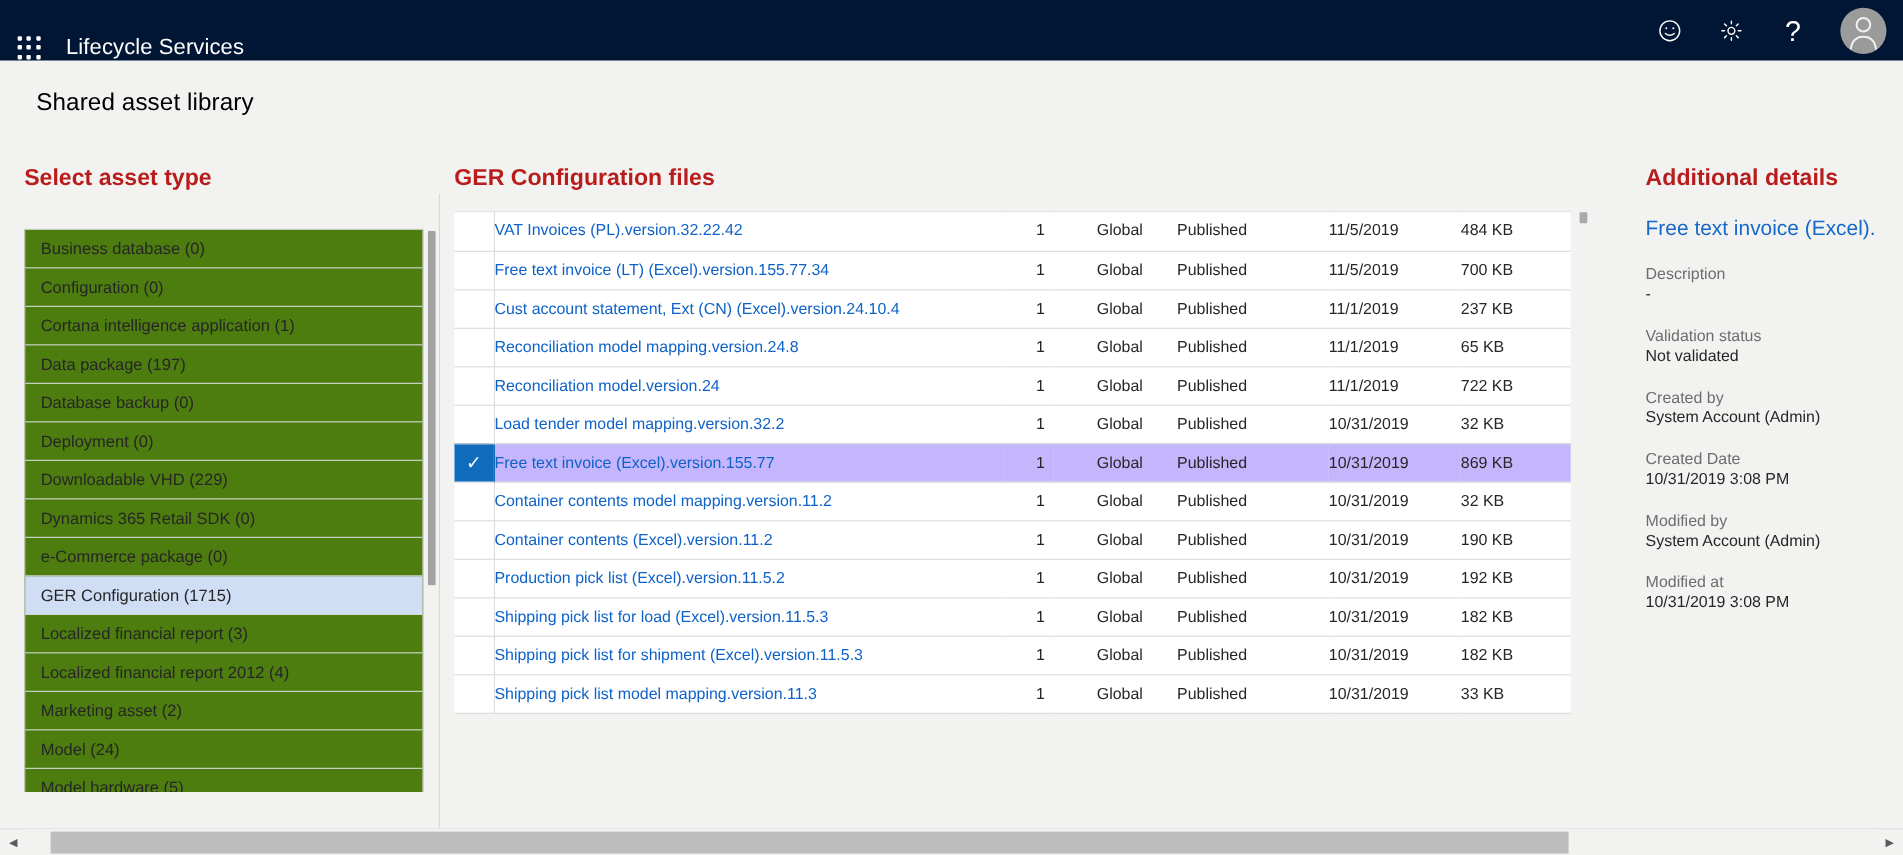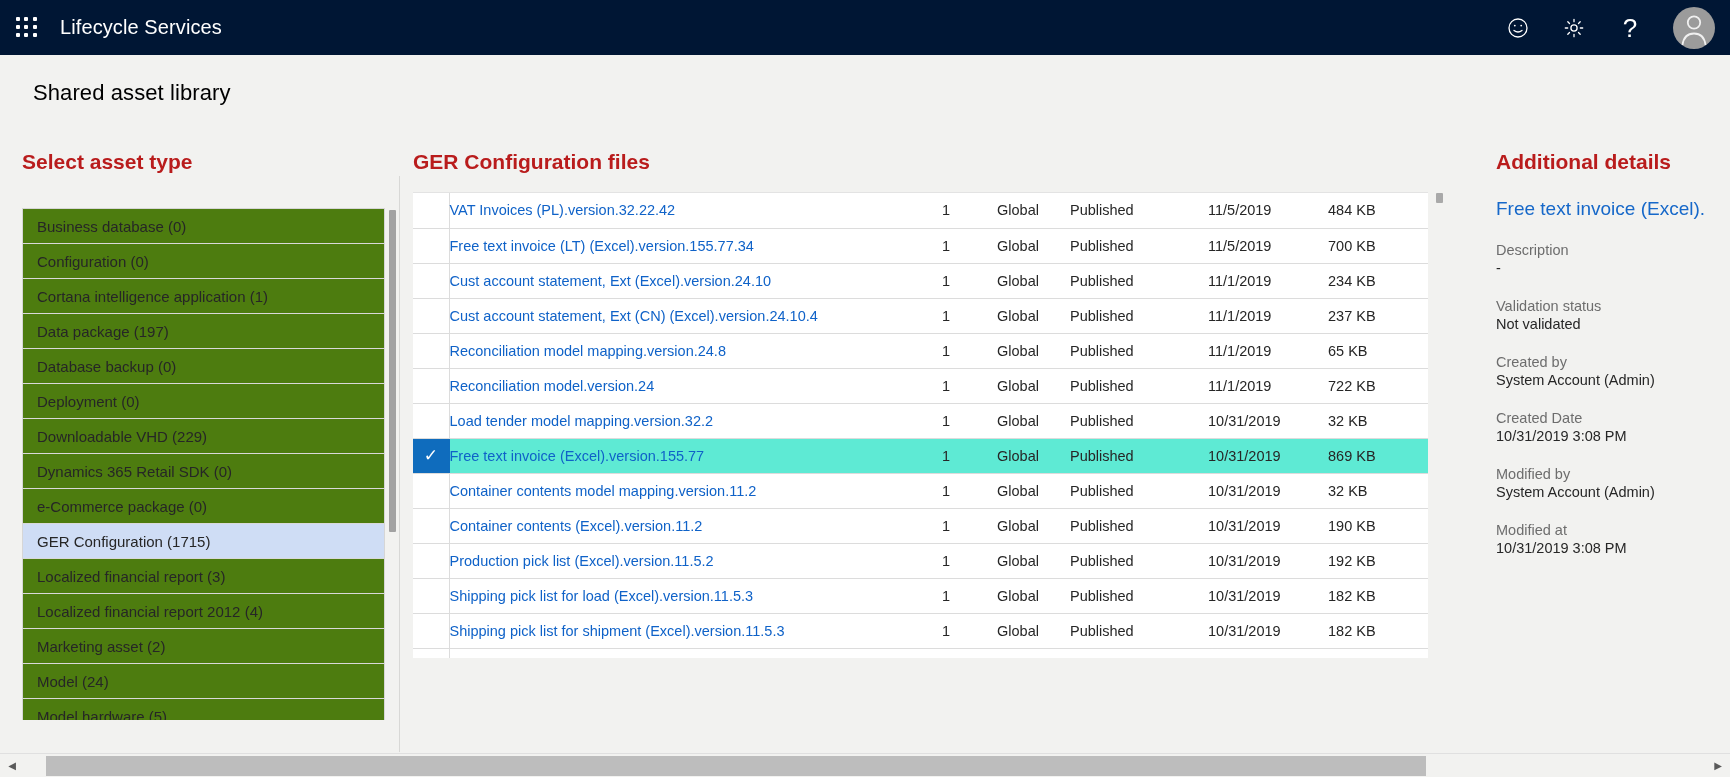--- a/index.html
+++ b/index.html
@@ -10,21 +10,21 @@
     background: #f2f2f0;
     font-family: "Liberation Sans", sans-serif;
     -webkit-font-smoothing: antialiased;
   }
 
   
   .topnav {
     position: absolute; top: 0; left: 0;
     width: 1730px; height: 55px;
     background: #001634;
-    display: flex; align-items: center;
+    display: flex; align-items: flex-end;
   }
   .waffle {
     width: 22px; height: 22px;
     margin-left: 16px; margin-right: 22px;
     display: grid;
     grid-template-columns: repeat(3, 1fr);
     grid-template-rows: repeat(3, 1fr);
     gap: 3px;
     cursor: pointer;
   }
@@ -123,21 +123,21 @@
     table-layout: fixed;
   }
   table.files tr { height: 35px; }
   table.files td {
     border-bottom: 1px solid #dcdcdc;
     font-size: 14.5px; color: #262626;
     vertical-align: middle;
     background: #ffffff;
   }
   tr.row { cursor: pointer; }
-  tr.row.selected td { background: #5eead4; }
+  tr.row.selected td { background: #c4b5fd; }
   td.c-check {
     width: 36px; border-right: 1px solid #dcdcdc;
     padding: 0; text-align: center;
   }
   tr.row.selected td.c-check {
     background: #0f6cbd; border-right: 1px solid #0f6cbd;
   }
   .check-glyph { color: #ffffff; font-size: 17px; line-height: 1; display: none; }
   tr.row.selected .check-glyph { display: inline; }
   td.c-name { padding-left: 0; }
@@ -298,29 +298,20 @@
           <td class="c-check"></td>
           <td class="c-name"><a>Free text invoice (LT) (Excel).version.155.77.34</a></td>
           <td class="c-ver">1</td>
           <td class="c-scope">Global</td>
           <td class="c-stat">Published</td>
           <td class="c-date">11/5/2019</td>
           <td class="c-size">700 KB</td>
         </tr>
         <tr class="row">
           <td class="c-check"></td>
-          <td class="c-name"><a>Cust account statement, Ext (Excel).version.24.10</a></td>
-          <td class="c-ver">1</td>
-          <td class="c-scope">Global</td>
-          <td class="c-stat">Published</td>
-          <td class="c-date">11/1/2019</td>
-          <td class="c-size">234 KB</td>
-        </tr>
-        <tr class="row">
-          <td class="c-check"></td>
           <td class="c-name"><a>Cust account statement, Ext (CN) (Excel).version.24.10.4</a></td>
           <td class="c-ver">1</td>
           <td class="c-scope">Global</td>
           <td class="c-stat">Published</td>
           <td class="c-date">11/1/2019</td>
           <td class="c-size">237 KB</td>
         </tr>
         <tr class="row">
           <td class="c-check"></td>
           <td class="c-name"><a>Reconciliation model mapping.version.24.8</a></td>

